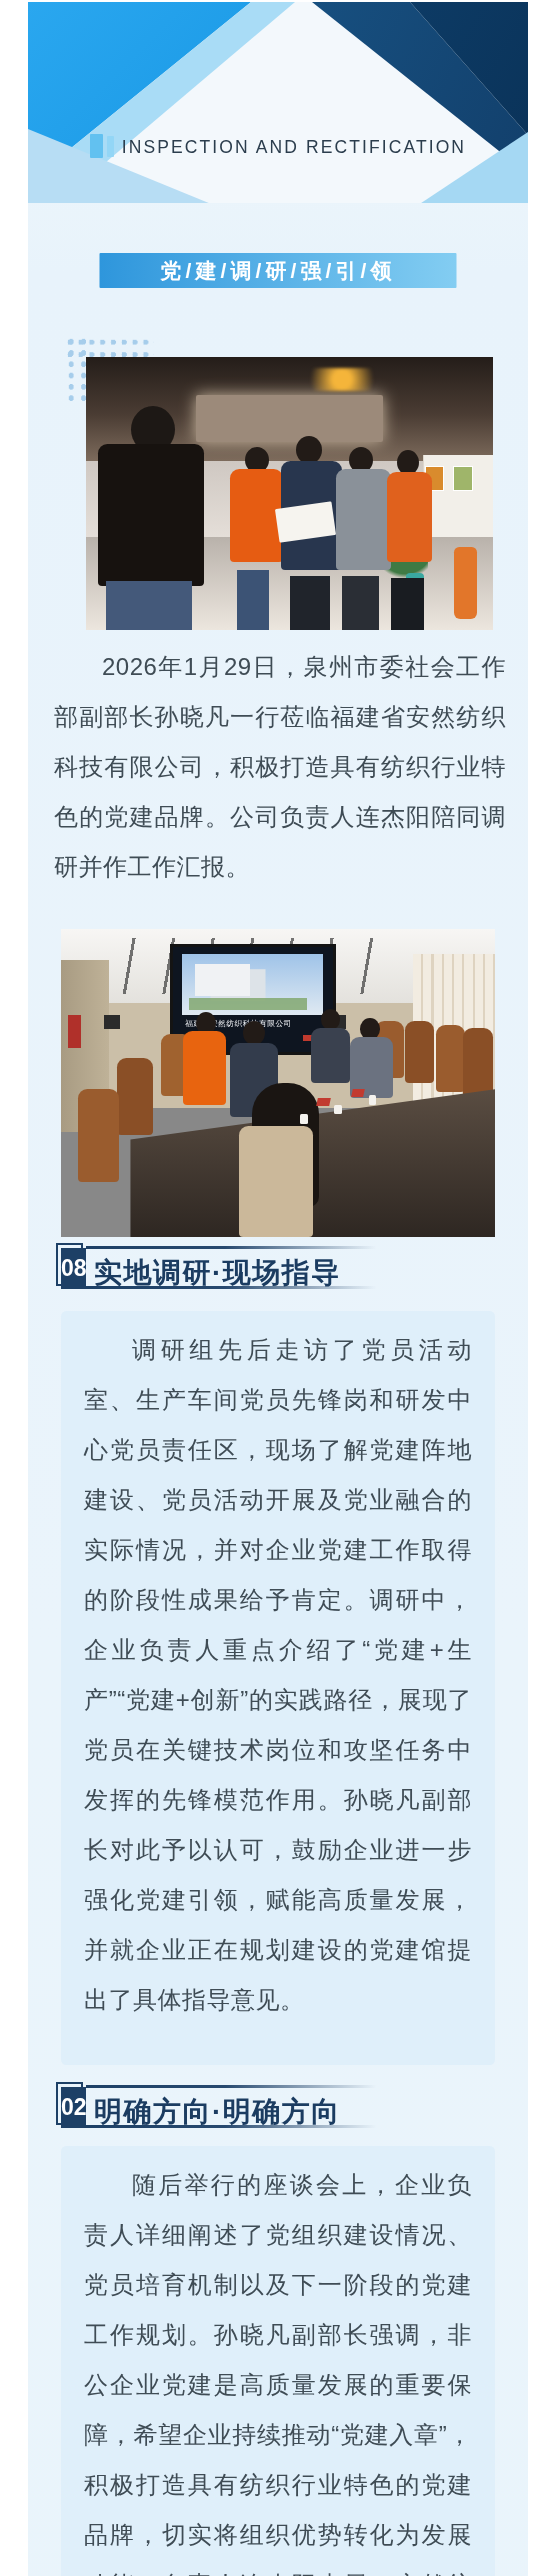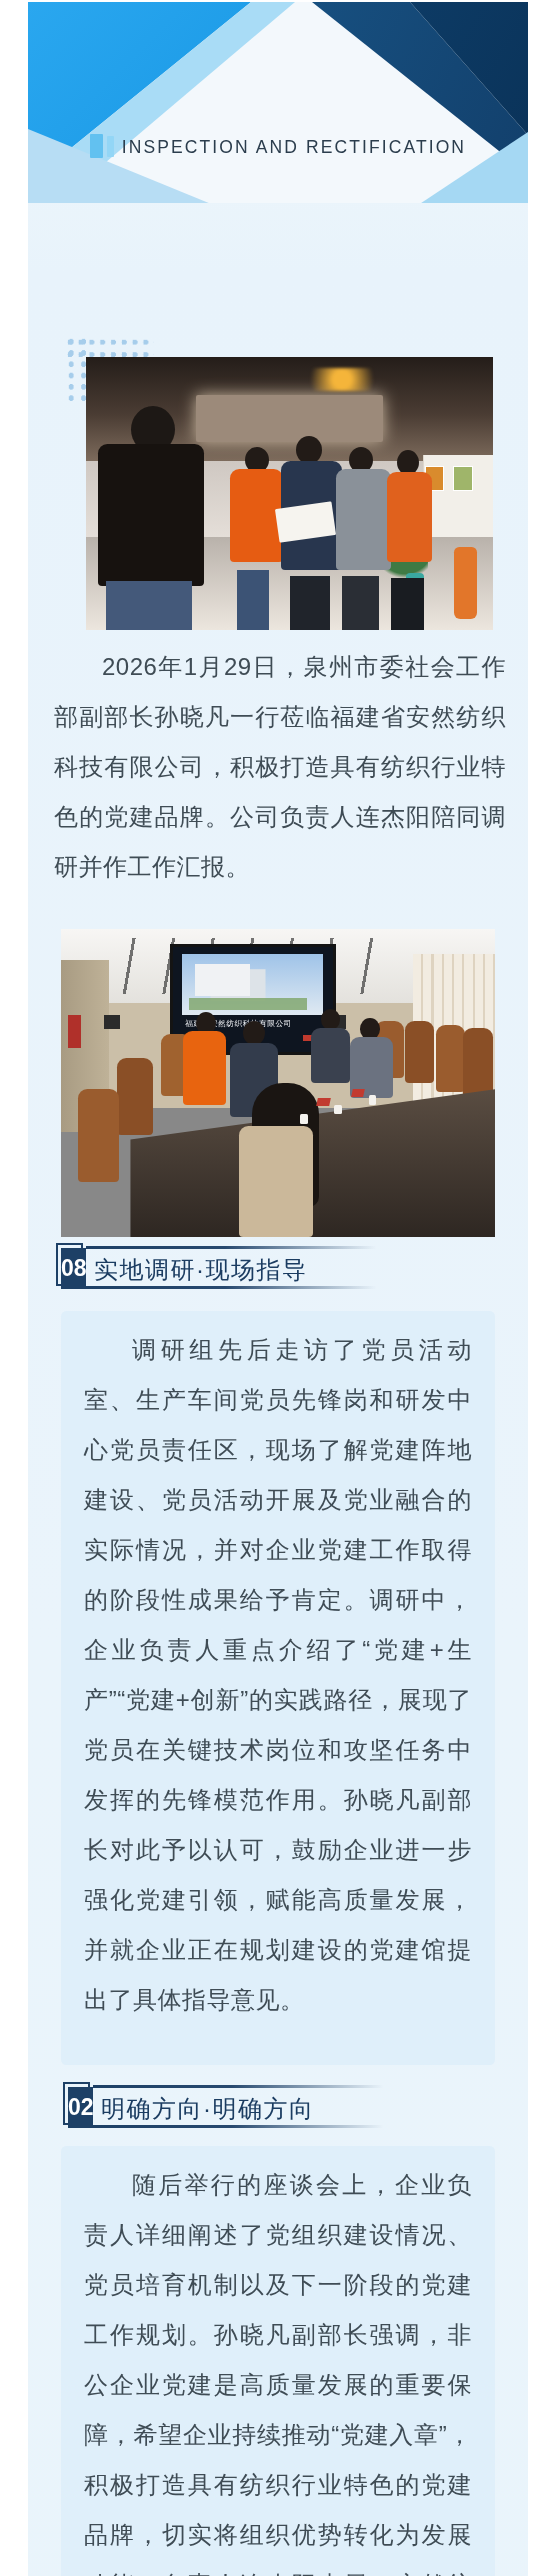--- a/index.html
+++ b/index.html
@@ -56,21 +56,21 @@
   .intro-para{position:absolute;left:26px;top:640px;width:452px;height:263px;overflow:hidden;}
 
   .sec-header{position:absolute;left:28px;width:453px;height:52px;}
   .sec-outline{position:absolute;left:0;top:1px;width:23px;height:39px;border:2.1px solid #1d4066;background:transparent;}
   .sec-badge{position:absolute;left:5.2px;top:6.2px;width:25px;height:41px;background:#1d4066;color:#ffffff;
     font-size:23px;font-weight:700;display:flex;align-items:center;justify-content:center;}
   .sec-line{position:absolute;left:30px;width:309px;height:2.6px;
     background:linear-gradient(90deg,#1d4066 0%,#27496f 45%,rgba(39,73,111,0) 94%);}
   .sec-line.top{top:4.1px;}
   .sec-line.bottom{top:44px;}
-  .sec-title{position:absolute;left:38px;top:12px;font-size:24px;font-weight:400;color:#1b3c61;letter-spacing:1.5px;}
+  .sec-title{position:absolute;left:38px;top:12px;font-size:28px;font-weight:700;color:#1b3c61;letter-spacing:1.5px;}
 
   .sec-box{position:absolute;left:33px;width:434px;background:#dfeffa;border-radius:5.2px;overflow:hidden;}
   .box1{top:1309px;height:754px;}
   .box2{top:2144px;height:594px;}
   .sec-box .para{margin:14.4px 23px;}
 </style>
 </head>
 <body>
 
 <div class="page">
@@ -87,20 +87,21 @@
 
     <div class="eyebrow-row">
       <span class="eyebrow-bars">
         <i class="bar1"></i>
         <i class="bar2"></i>
       </span>
       <span class="eyebrow-text">INSPECTION AND RECTIFICATION</span>
     </div>
 
 
+    <div class="slogan">党/建/调/研/强/引/领</div>
 
     <div class="dots-h"></div>
     <div class="dots-v"></div>
 
     <div class="photo photo1">
       <div class="abs" style="inset:0;">
         <div class="abs" style="left:0;top:0;width:100%;height:38%;background:linear-gradient(180deg,#241d19,#4a3c33 55%,#7d6b5c);"></div>
         <div class="abs" style="left:27%;top:14%;width:46%;height:17%;background:#9c8a7a;box-shadow:0 0 15.5px #c9b79f;border-radius:2.1px;"></div>
         <div class="abs" style="left:52%;top:4%;width:88px;height:23px;background:radial-gradient(circle,#f5b53a 20%,rgba(245,181,58,0) 70%);filter:blur(1.5px);"></div>
         <div class="abs" style="left:0;top:38%;width:100%;height:30%;background:linear-gradient(180deg,#cfc8c2,#e6e0da);"></div>
@@ -190,21 +191,21 @@
       <div class="sec-badge">08</div>
       <div class="sec-line top"></div>
       <div class="sec-line bottom"></div>
       <div class="sec-title">实地调研·现场指导</div>
     </div>
 
     <div class="sec-box box1">
       <p class="para">调研组先后走访了党员活动室、生产车间党员先锋岗和研发中心党员责任区，现场了解党建阵地建设、党员活动开展及党业融合的实际情况，并对企业党建工作取得的阶段性成果给予肯定。调研中，企业负责人重点介绍了“党建+生产”“党建+创新”的实践路径，展现了党员在关键技术岗位和攻坚任务中发挥的先锋模范作用。孙晓凡副部长对此予以认可，鼓励企业进一步强化党建引领，赋能高质量发展，并就企业正在规划建设的党建馆提出了具体指导意见。</p>
     </div>
 
-    <div class="sec-header" style="top:2079px;margin-left:7px;">
+    <div class="sec-header" style="top:2079px;">
       <div class="sec-outline"></div>
       <div class="sec-badge">02</div>
       <div class="sec-line top"></div>
       <div class="sec-line bottom"></div>
       <div class="sec-title">明确方向·明确方向</div>
     </div>
 
     <div class="sec-box box2">
       <p class="para">随后举行的座谈会上，企业负责人详细阐述了党组织建设情况、党员培育机制以及下一阶段的党建工作规划。孙晓凡副部长强调，非公企业党建是高质量发展的重要保障，希望企业持续推动“党建入章”，积极打造具有纺织行业特色的党建品牌，切实将组织优势转化为发展动能。负责人连杰阳表示，安然纺织将认真落实调研指导意见，深化党建与经营融合，助力泉州经济社会持续健康发展。</p>
     </div>

